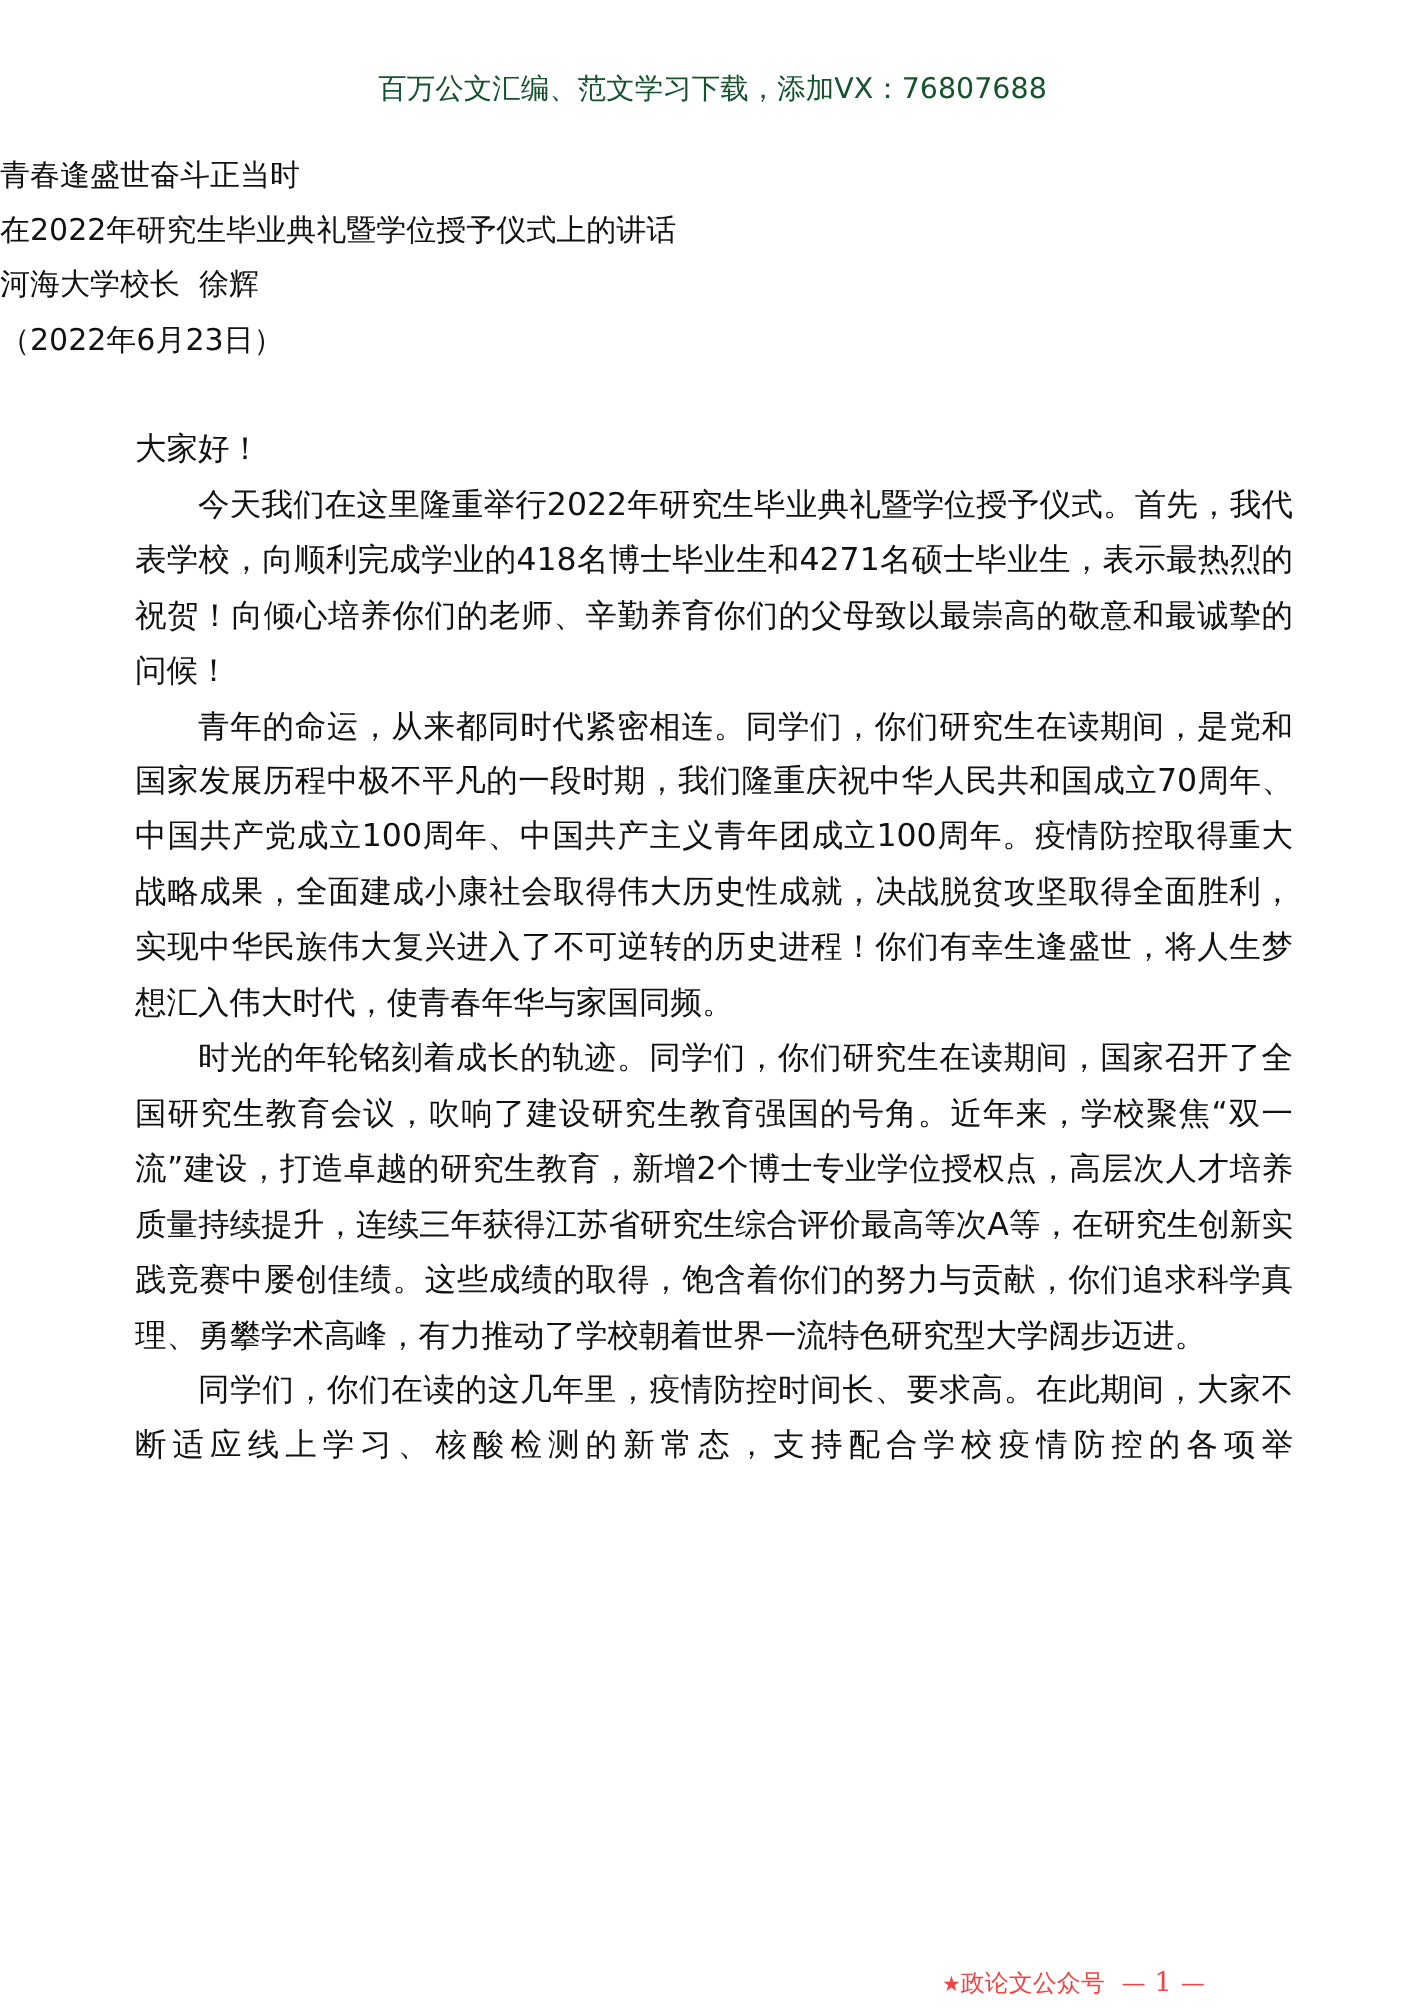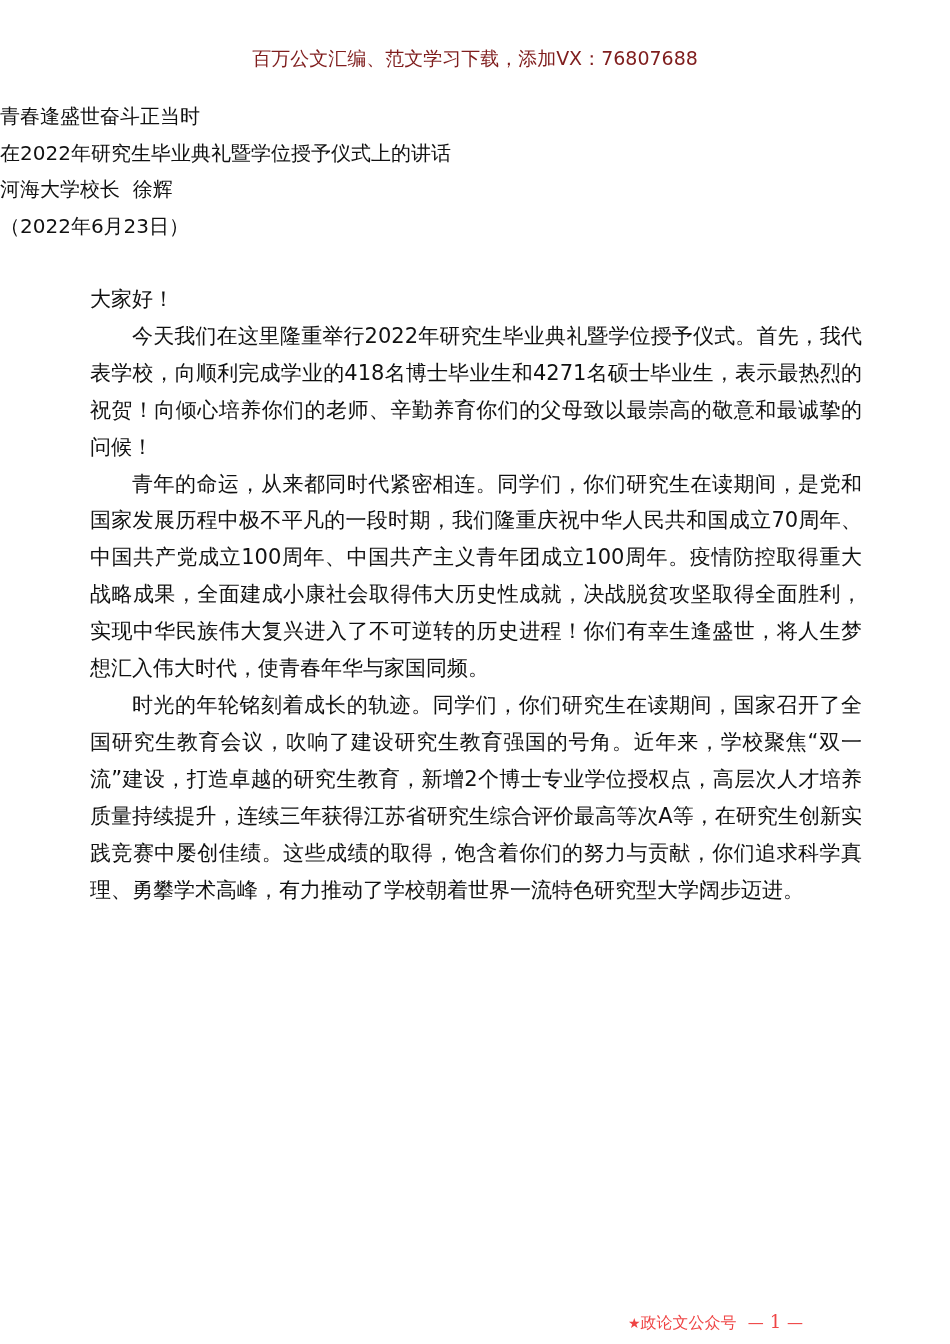--- a/index.html
+++ b/index.html
@@ -15,21 +15,21 @@
       font-family: "DejaVu Sans", "Liberation Sans", sans-serif;
       color: #111111;
     }
     .watermark {
       position: absolute;
       top: 46px;
       left: 0;
       width: 950px;
       text-align: center;
       font-size: 19px;
-      color: #7f1d1d;
+      color: #14532d;
       letter-spacing: 0px;
     }
     .title-block {
       position: absolute;
       top: 98px;
       left: 0;
       width: 950px;
       text-align: left;
     }
     .title-line {
@@ -85,18 +85,19 @@
   <div class="title-line">在2022年研究生毕业典礼暨学位授予仪式上的讲话</div>
   <div class="title-line" style="white-space: pre;">河海大学校长  徐辉</div>
   <div class="title-line">（2022年6月23日）</div>
 </div>
 
 <div class="body-text">
   <p class="greeting">大家好！</p>
   <p class="para">今天我们在这里隆重举行2022年研究生毕业典礼暨学位授予仪式。首先，我代表学校，向顺利完成学业的418名博士毕业生和4271名硕士毕业生，表示最热烈的祝贺！向倾心培养你们的老师、辛勤养育你们的父母致以最崇高的敬意和最诚挚的问候！</p>
   <p class="para">青年的命运，从来都同时代紧密相连。同学们，你们研究生在读期间，是党和国家发展历程中极不平凡的一段时期，我们隆重庆祝中华人民共和国成立70周年、中国共产党成立100周年、中国共产主义青年团成立100周年。疫情防控取得重大战略成果，全面建成小康社会取得伟大历史性成就，决战脱贫攻坚取得全面胜利，实现中华民族伟大复兴进入了不可逆转的历史进程！你们有幸生逢盛世，将人生梦想汇入伟大时代，使青春年华与家国同频。</p>
   <p class="para">时光的年轮铭刻着成长的轨迹。同学们，你们研究生在读期间，国家召开了全国研究生教育会议，吹响了建设研究生教育强国的号角。近年来，学校聚焦“双一流”建设，打造卓越的研究生教育，新增2个博士专业学位授权点，高层次人才培养质量持续提升，连续三年获得江苏省研究生综合评价最高等次A等，在研究生创新实践竞赛中屡创佳绩。这些成绩的取得，饱含着你们的努力与贡献，你们追求科学真理、勇攀学术高峰，有力推动了学校朝着世界一流特色研究型大学阔步迈进。</p>
+  <p class="para" style="text-align-last: justify;">同学们，你们在读的这几年里，疫情防控时间长、要求高。在此期间，大家不断适应线上学习、核酸检测的新常态，支持配合学校疫情防控的各项举</p>
 </div>
 
 <div class="footer">
   <span class="star">★</span><span>政论文公众号</span>
   <span class="dash">—</span><span class="pageno">1</span><span class="dash">—</span>
 </div>
 
 </body></html>

